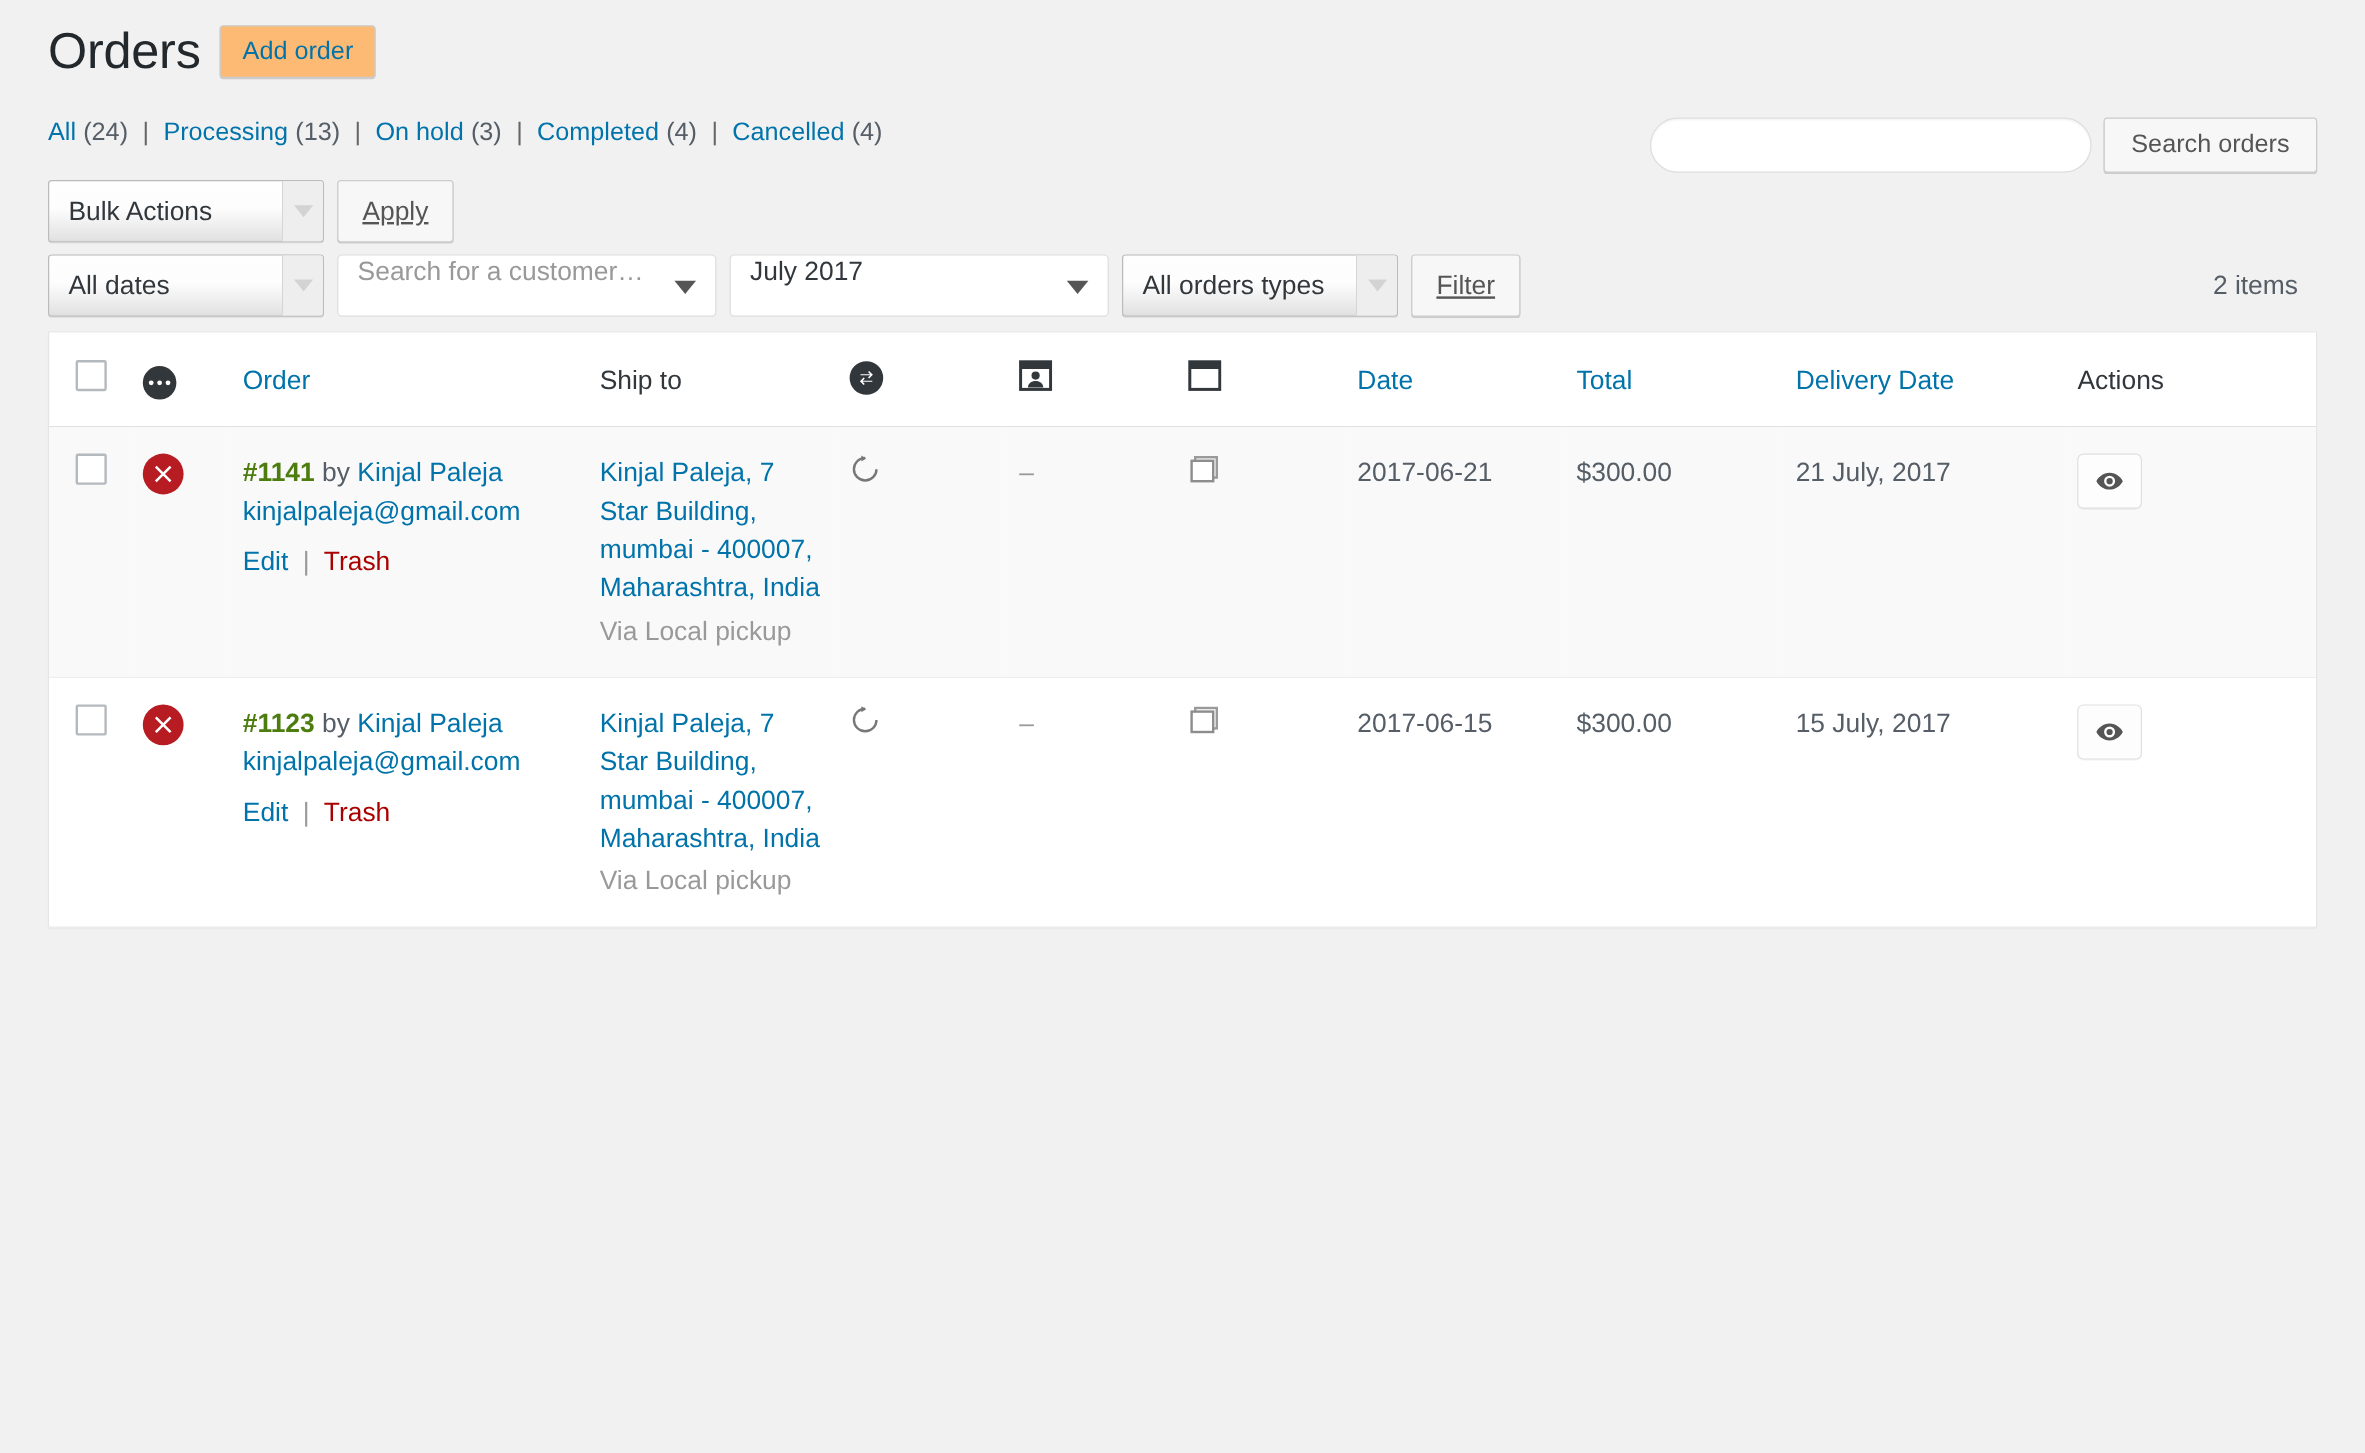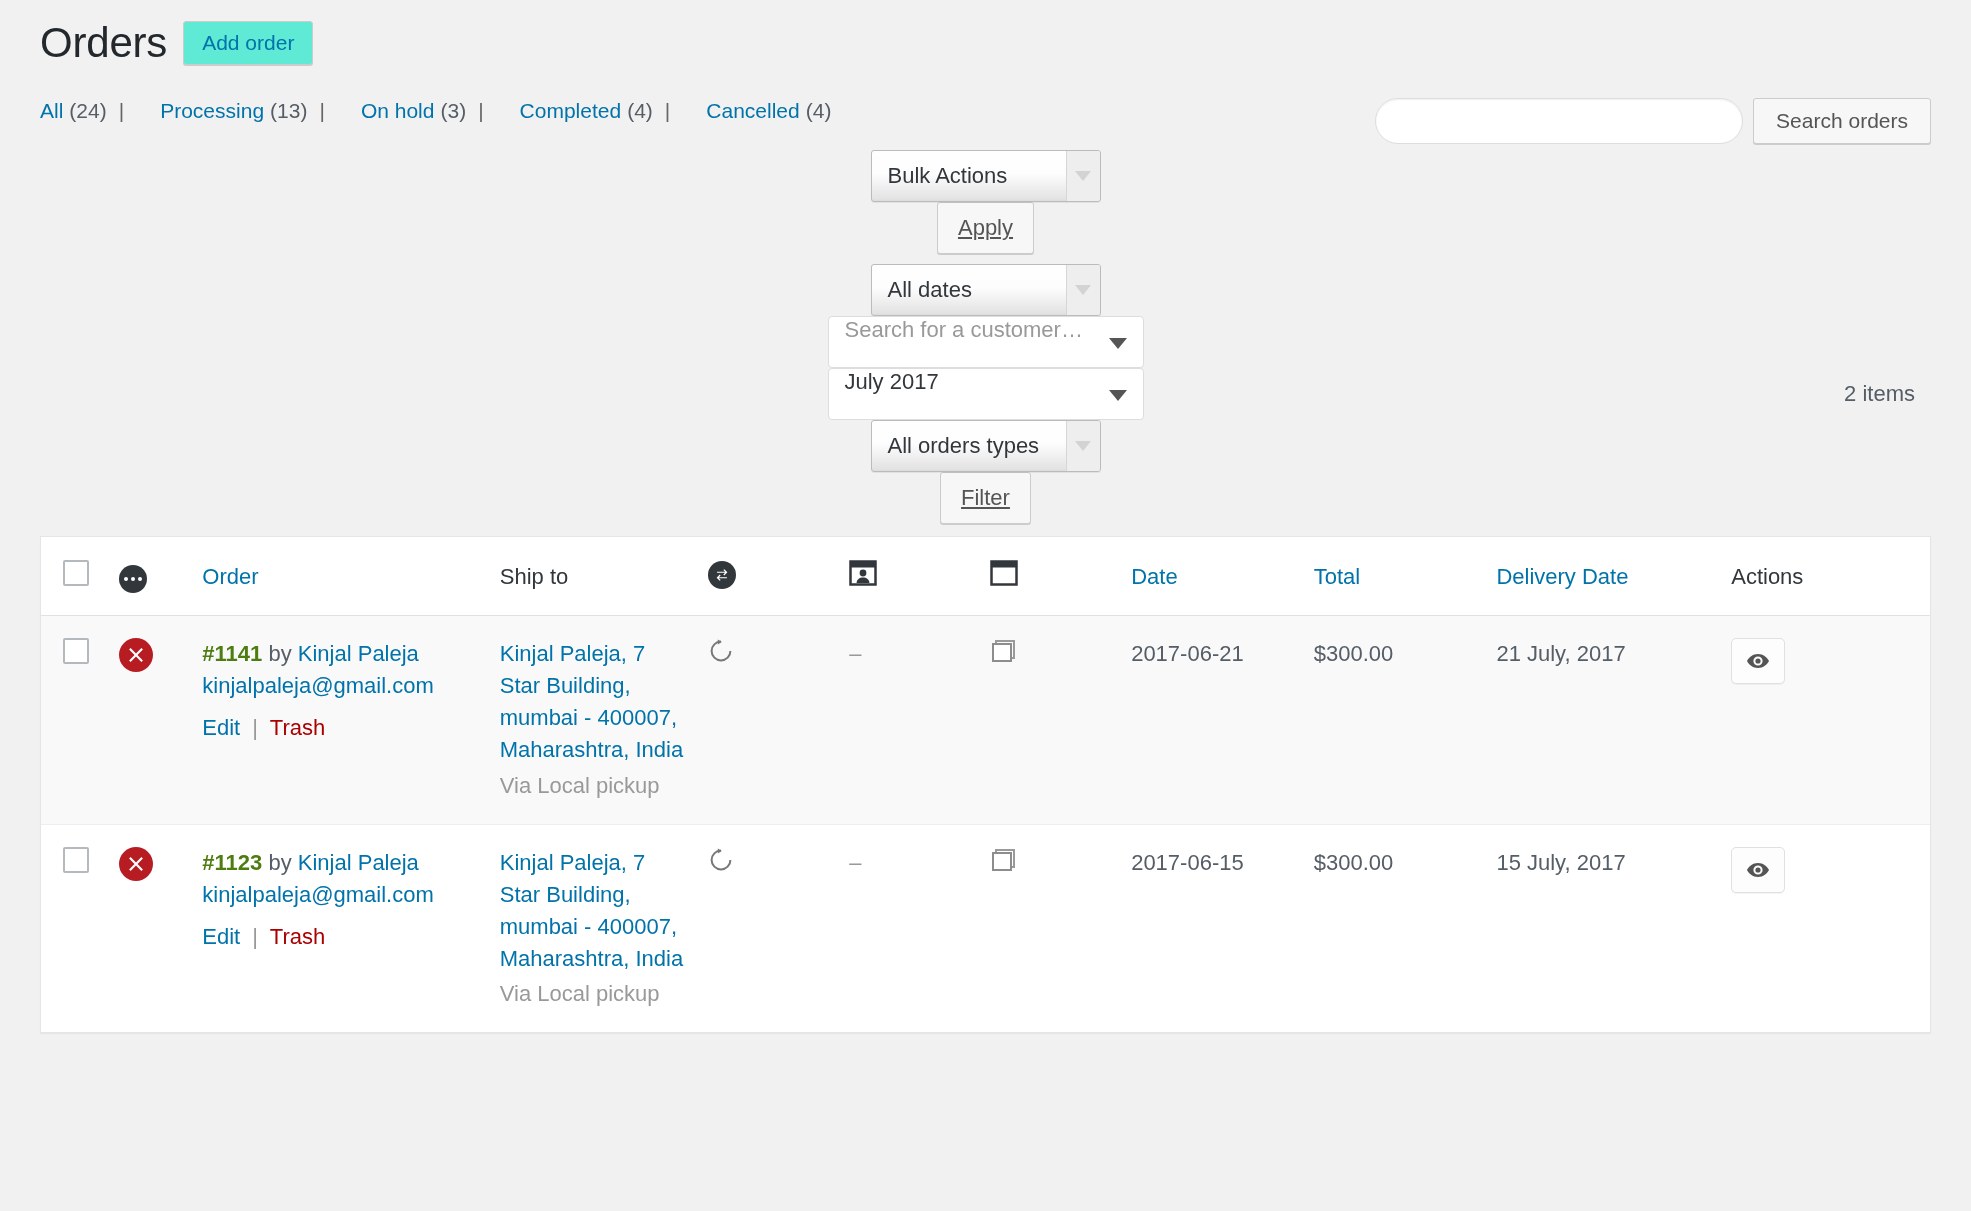--- a/index.html
+++ b/index.html
@@ -18,34 +18,34 @@
     display: flex; align-items: center; gap: 16px;
     padding-top: 18px; padding-bottom: 4px;
   }
   .page-title {
     font-size: 42px; font-weight: 400; color: #23282d;
     line-height: 1.2; margin: 0; letter-spacing: -0.2px;
   }
   .page-title-action {
     display: inline-block;
     font-size: 21px; color: #0073aa;
-    background: #5eead4;
+    background: #fdba74;
     border: 1px solid #ccc;
     border-radius: 3px;
     padding: 9px 18px 10px;
     line-height: 1.1;
     text-decoration: none;
     box-shadow: 0 1px 0 #ccc;
   }
 
   
   .subsubsub {
     list-style: none; margin: 18px 0 0 0; padding: 0;
     font-size: 21px; line-height: 2;
-    display: flex; align-items: baseline; flex-wrap: wrap; gap: 24px;
+    display: flex; align-items: baseline; flex-wrap: wrap;
   }
   .subsubsub li { display: flex; align-items: baseline; }
   .subsubsub a { color: #0073aa; text-decoration: none; }
   .subsubsub .count { color: #555d66; margin-left: 6px; }
   .subsubsub .sep { color: #666; margin: 0 12px; }
 
   
   .search-box {
     position: absolute; right: 40px; top: 98px;
     display: flex; align-items: stretch; gap: 10px;
@@ -62,21 +62,21 @@
     height: 46px; padding: 0 22px;
     background: #f7f7f7; border: 1px solid #ccc;
     border-radius: 3px; box-shadow: 0 1px 0 #ccc;
     font-size: 21px; color: #555; cursor: pointer;
     font-family: "Liberation Sans", sans-serif;
   }
 
   
   .tablenav {
     display: flex; align-items: center;
-    gap: 0; margin-top: 18px; position: relative; flex-direction: column;
+    gap: 11px; margin-top: 18px; position: relative;
   }
   .tablenav.row2 { margin-top: 10px; }
 
   
   .wp-select {
     position: relative; display: inline-flex; align-items: center;
     height: 52px; min-width: 230px;
     border: 1px solid #bbb; border-radius: 3px;
     background: linear-gradient(to bottom, #fefefe 0%, #fdfdfd 45%, #e3e3e3 96%, #dcdcdc 100%);
     box-shadow: 0 1px 0 rgba(0,0,0,.06);

